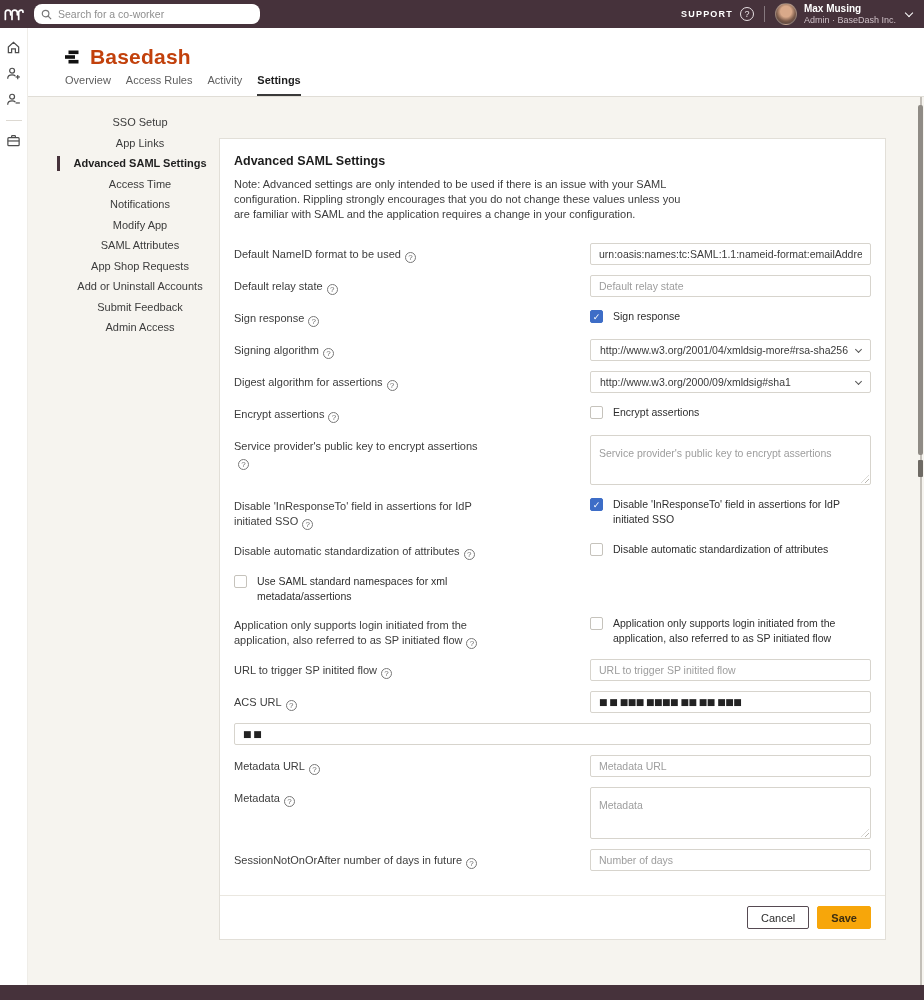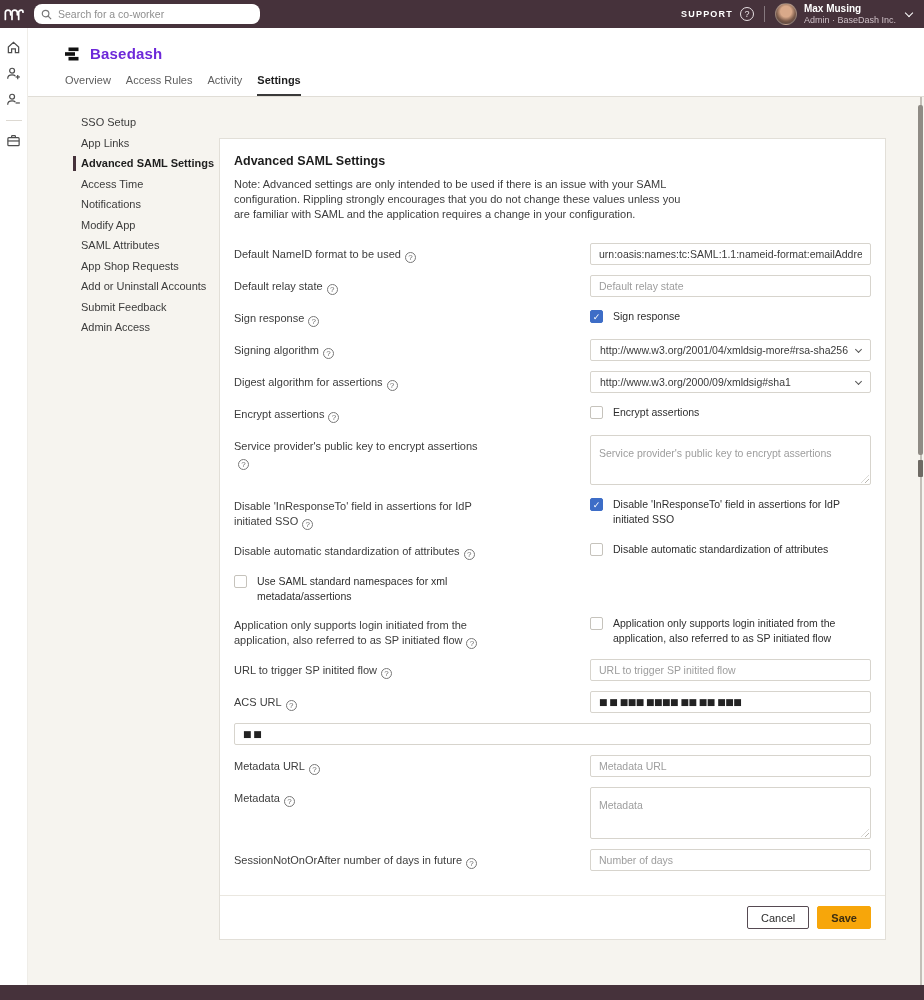--- a/index.html
+++ b/index.html
@@ -24,27 +24,27 @@
 
   
   .rail { position:absolute; top:28px; left:0; bottom:15px; width:28px; background:#fff; border-right:1px solid #efede8; display:flex; flex-direction:column; align-items:center; padding-top:12px; z-index:5; }
   .rail-ic { width:15px; height:15px; margin-bottom:11px; display:flex; align-items:center; justify-content:center; }
   .rail-ic svg { stroke:#4d4d4d; fill:none; stroke-width:1.3; }
   .rail-hr { width:16px; height:1px; background:#ddd9d2; margin:2px 0 12px 0; }
 
   
   .pageheader { position:absolute; top:28px; left:28px; right:0; height:69px; background:#fff; border-bottom:1px solid #e0ddd6; z-index:4; }
   .apptitle { position:absolute; left:37px; top:17px; display:flex; align-items:center; gap:11px; }
-  .appname { font-size:15px; font-weight:bold; color:#6d28d9; letter-spacing:.2px; }
+  .appname { font-size:21px; font-weight:bold; color:#c2410c; letter-spacing:.2px; }
   .tabs { position:absolute; left:37px; bottom:0; display:flex; gap:15px;margin-top:24px; }
   .tab { font-size:11px; color:#5e5e5e; padding-bottom:8px; cursor:pointer; }
   .tab.active { color:#1d1d1d; font-weight:bold; border-bottom:2px solid #3a3a3a; }
 
   
-  .sidenav { position:absolute; left:81px; top:112px; width:150px; }
+  .sidenav { position:absolute; left:65px; top:112px; width:150px;text-align:center; }
   .nav-item { position:relative; font-size:11px; color:#3c3c3c; height:20.5px; line-height:20.5px; cursor:pointer; white-space:nowrap; }
   .nav-item.active { font-weight:bold; color:#1e1e1e; }
   .nav-item.active::before { content:""; position:absolute; left:-8px; top:3px; bottom:3px; width:3px; background:#46323b; }
 
   
   .card { position:absolute; left:219px; top:138px; width:667px; height:802px; background:#fff; border:1px solid #e2dfd8; }
   .card-inner { padding:15px 14px 0 14px; }
   .card-title { font-size:12.5px; font-weight:bold; color:#1c1c1c; }
   .card-note { margin-top:9px; font-size:11px; line-height:15px; color:#3d3d3d; max-width:458px; }
 

